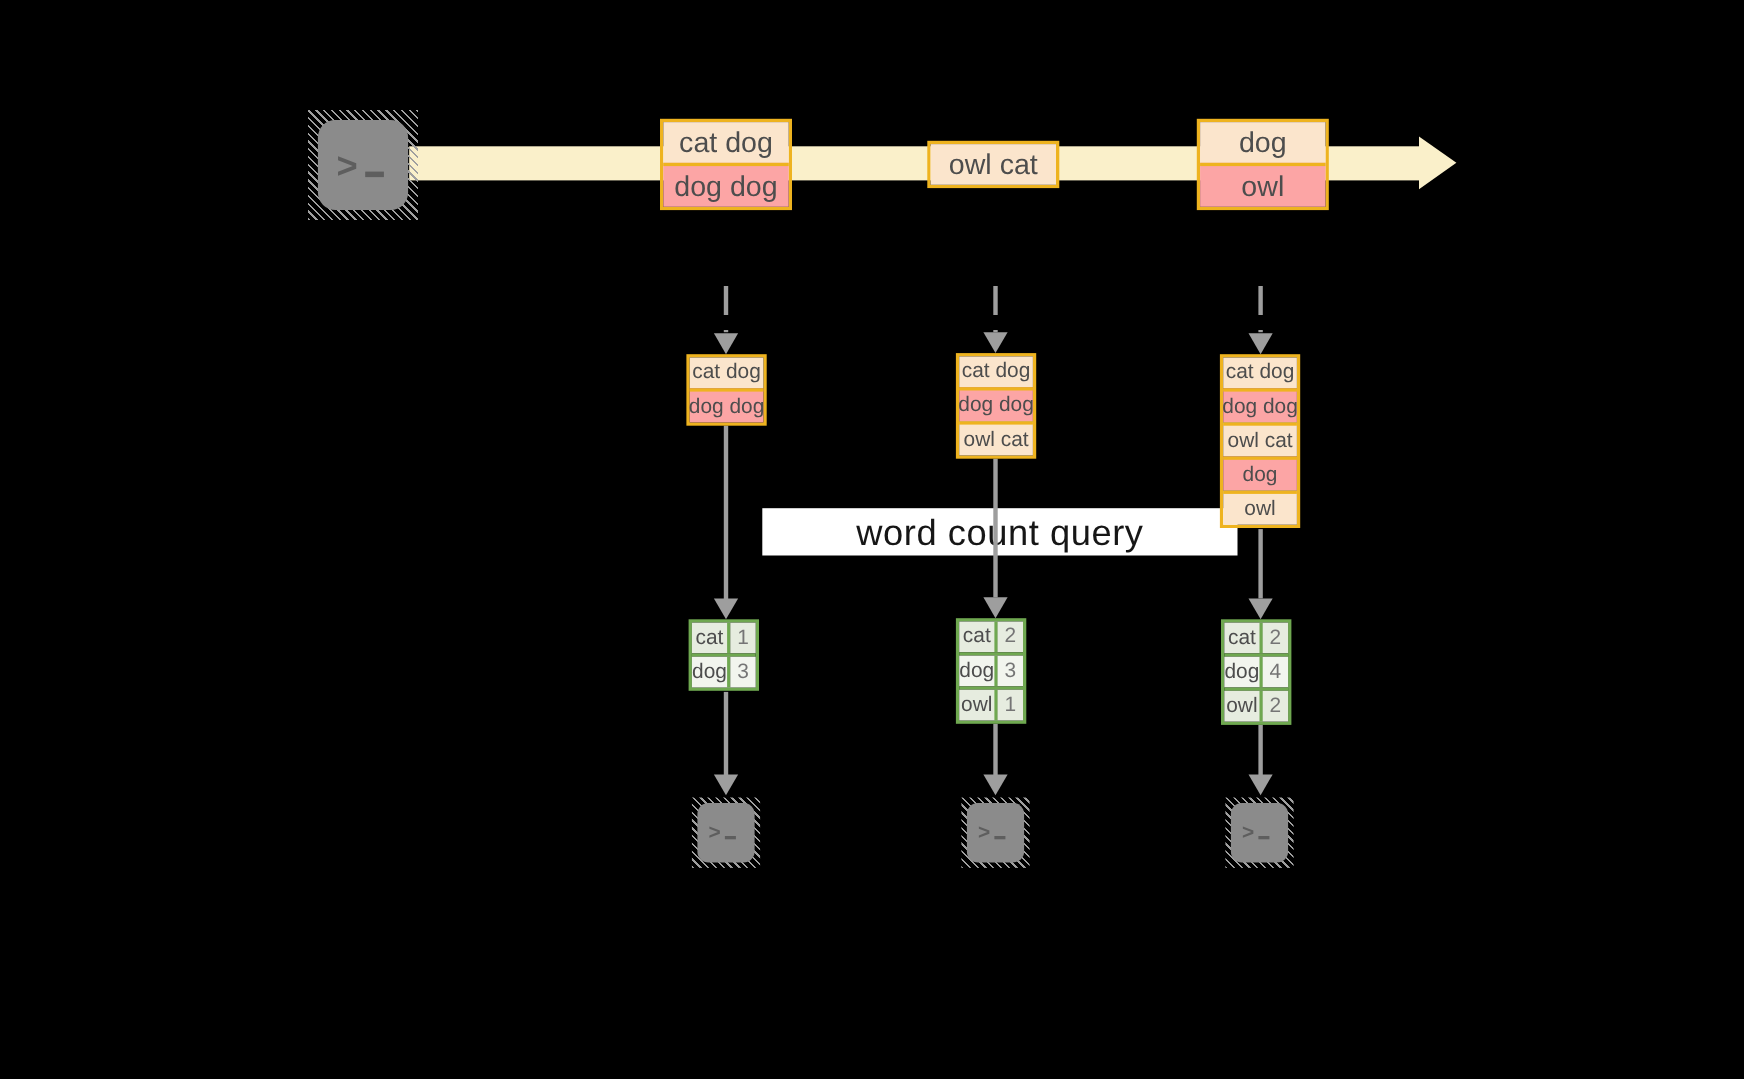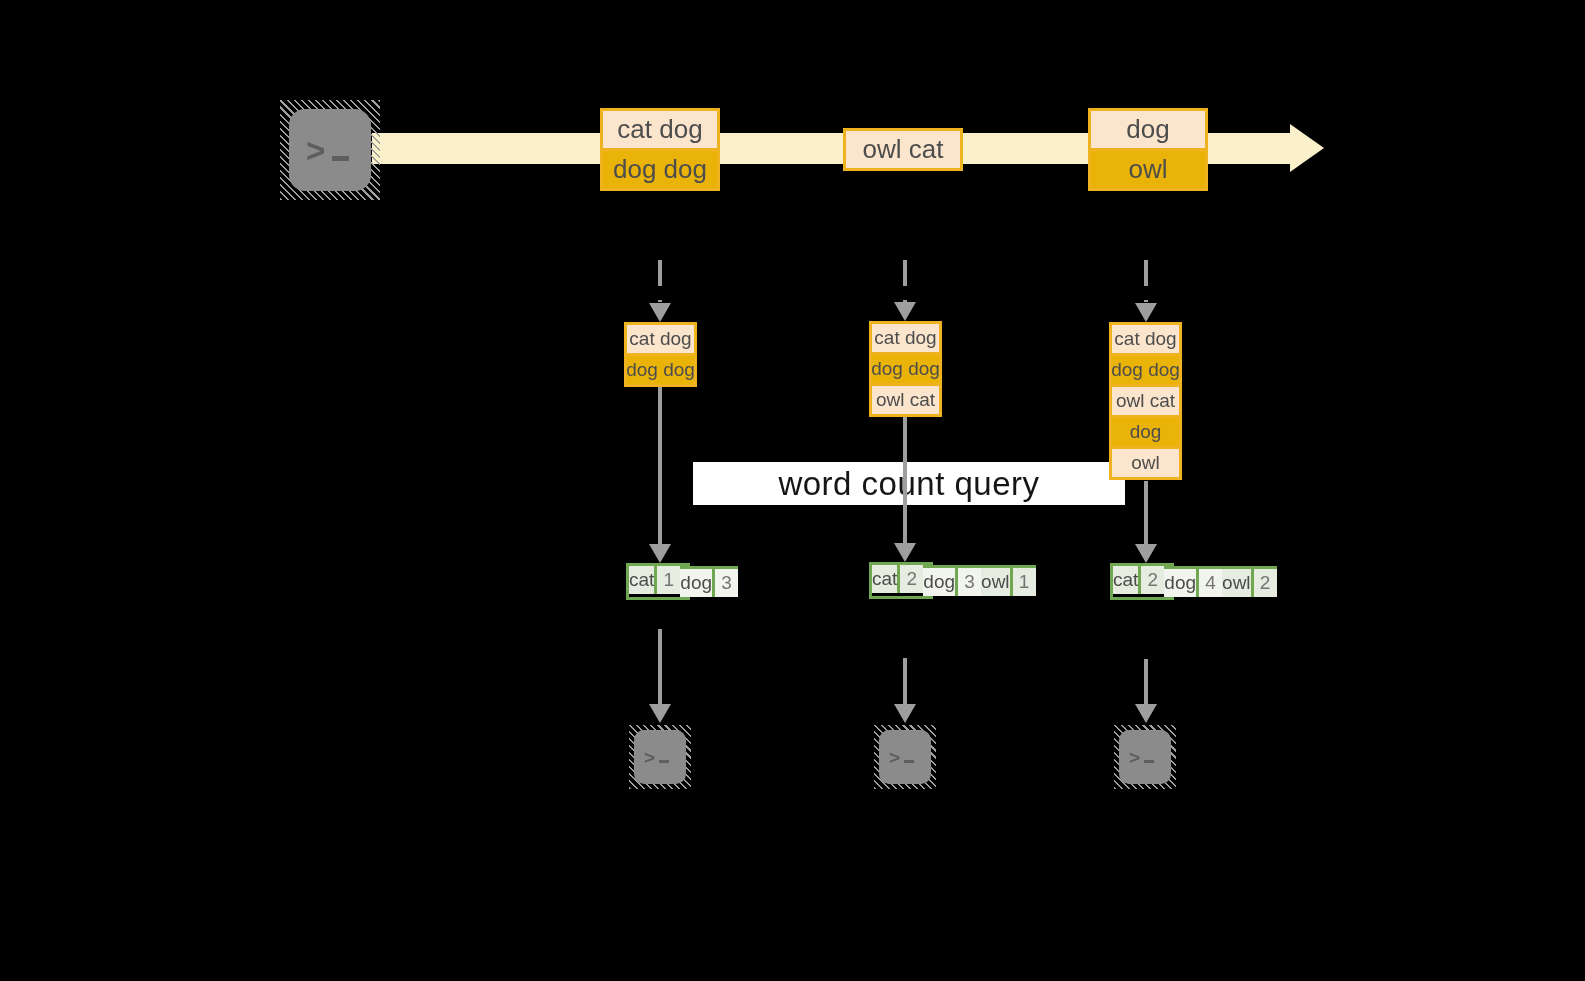--- a/index.html
+++ b/index.html
@@ -34,21 +34,21 @@
   .obox{
     position:absolute;border:3px solid #eeb31f;z-index:3;
     display:flex;flex-direction:column;box-sizing:border-box;
   }
   .obox .row{
     color:#4d4d4d;text-align:center;white-space:nowrap;
     display:flex;align-items:center;justify-content:center;
   }
   .obox .row + .row{border-top:3px solid #eeb31f;}
   .obox .dark{background:#fbe5cc;}
-  .obox .light{background:#eab308;text-align:center;}
+  .obox .light{background:#fca5a5;text-align:center;}
   .obox-lg{width:120px;}
   .obox-lg .row{height:37px;font-size:26px;}
   .obox-sm{width:73px;}
   .obox-sm .row{height:28px;font-size:19px;}
   
   .dash-stem{
     position:absolute;width:4px;z-index:2;
     background:repeating-linear-gradient(180deg,#9e9e9e 0 26px, rgba(0,0,0,0) 26px 40px);
   }
   .stem{position:absolute;width:4px;background:#9e9e9e;z-index:2;}
@@ -59,21 +59,21 @@
   }
   
   .query-band{
     position:absolute;left:693px;top:462px;width:432px;height:43px;background:#ffffff;z-index:1;
     display:flex;align-items:center;justify-content:center;
     font-size:33px;color:#161616;letter-spacing:0.5px;
   }
   
   .gtable{
     position:absolute;width:64px;border:3px solid #6fa850;z-index:3;
-    display:flex;flex-direction:row;box-sizing:border-box;
+    display:flex;flex-direction:column;box-sizing:border-box;
   }
   .gtable .trow{display:flex;height:28px;}
   .gtable .trow + .trow{border-top:3px solid #6fa850;}
   .gtable .word{
     flex:1;display:flex;align-items:center;justify-content:center;
     font-size:19px;color:#4d4d4d;border-right:3px solid #6fa850;
   }
   .gtable .num{
     width:23px;display:flex;align-items:center;justify-content:center;
     font-size:19px;color:#757575;

